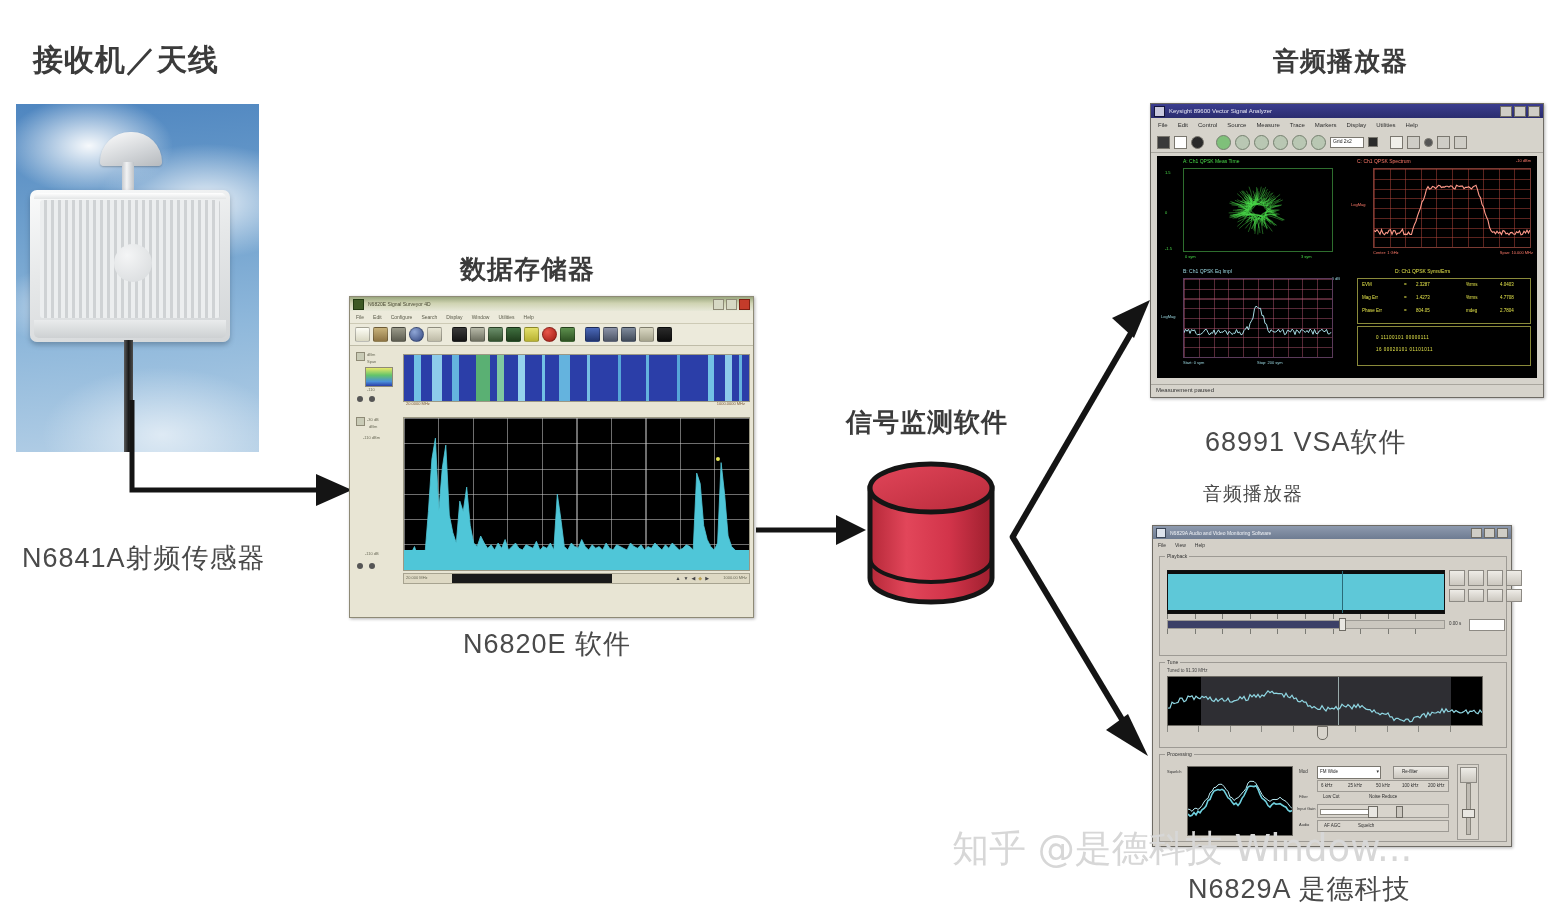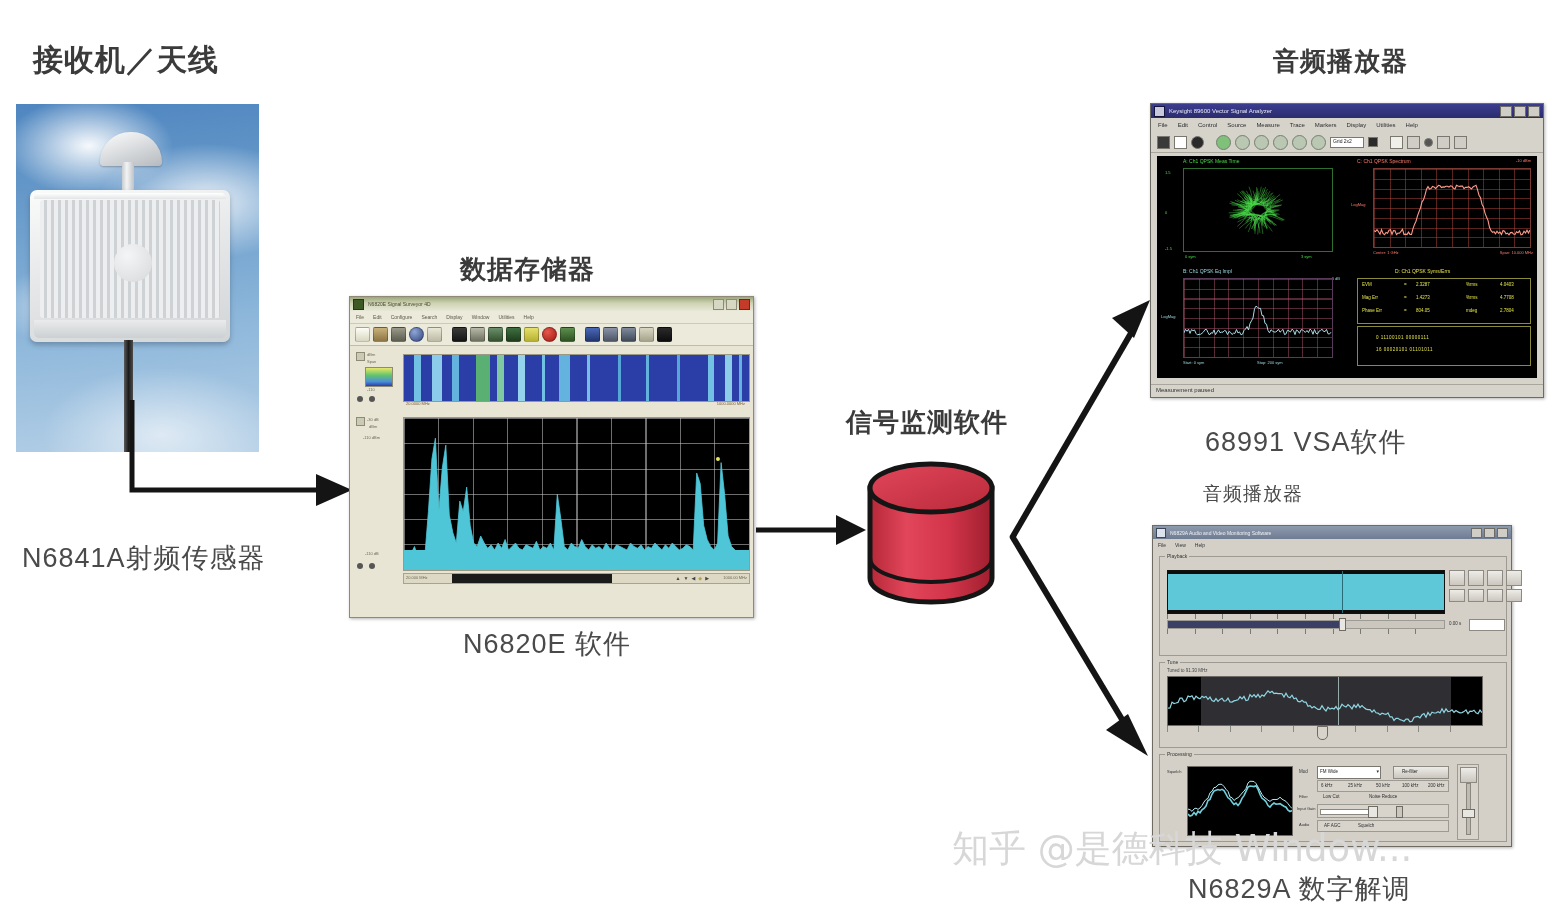--- a/index.html
+++ b/index.html
@@ -709,15 +709,15 @@
     <span class="chk abs" style="left:40px;top:2px;">Squelch</span>
   </div>
 
   <div class="abs" style="left:304px;top:238px;width:20px;height:74px;background:#d8d4cc;border:1px solid #9d9a94;">
     <div class="abs" style="left:8px;top:18px;width:3px;height:50px;background:#bfbbb3;border:1px solid #8a877f;"></div>
     <div class="abs" style="left:4px;top:44px;width:11px;height:7px;background:#e8e6e1;border:1px solid #6e6b64;"></div>
     <div class="abs" style="left:2px;top:2px;width:15px;height:14px;background:linear-gradient(180deg,#eeece7,#cbc7bf);border:1px solid #8d8a84;"></div>
   </div>
 </div>
 
-<div class="abs cn-label light" id="label-n6829a" style="left:1188px;top:871px;font-size:27px;">N6829A 数字解调</div>
+<div class="abs cn-label light" id="label-n6829a" style="left:1188px;top:871px;font-size:27px;">N6829A 是德科技</div>
 
 <div class="abs" id="watermark">知乎 @是德科技 Window...</div>
 
 </body></html>

